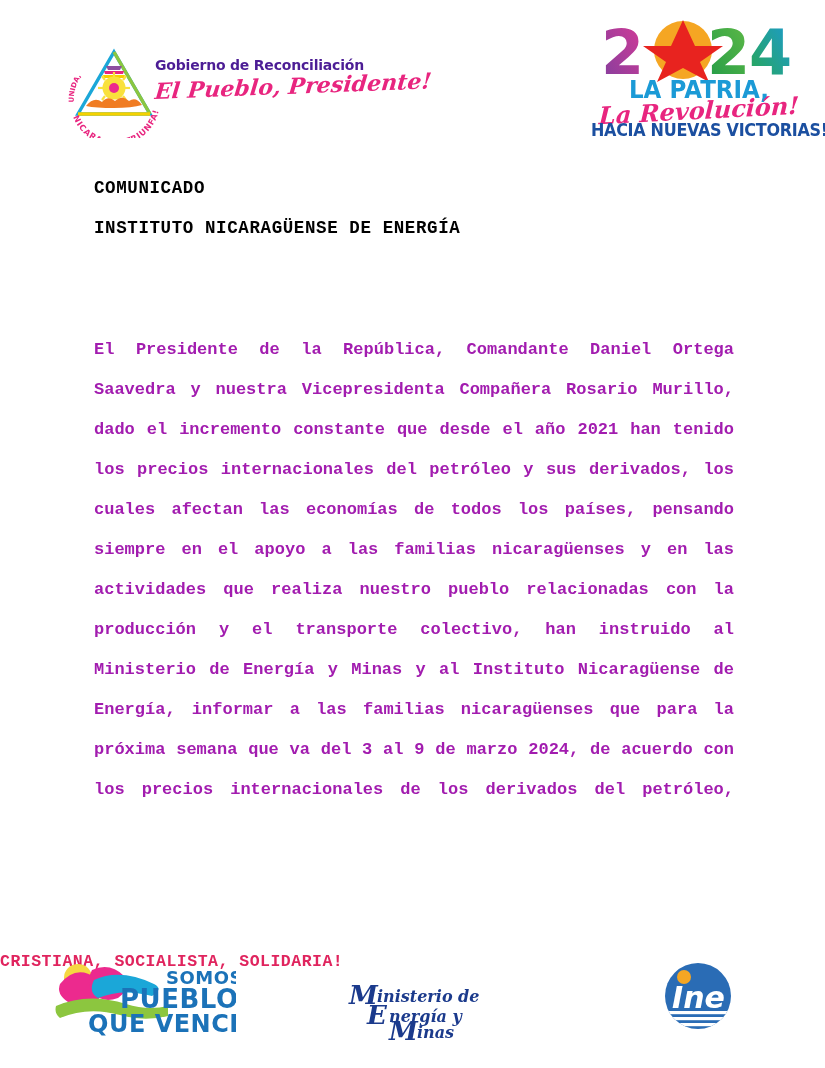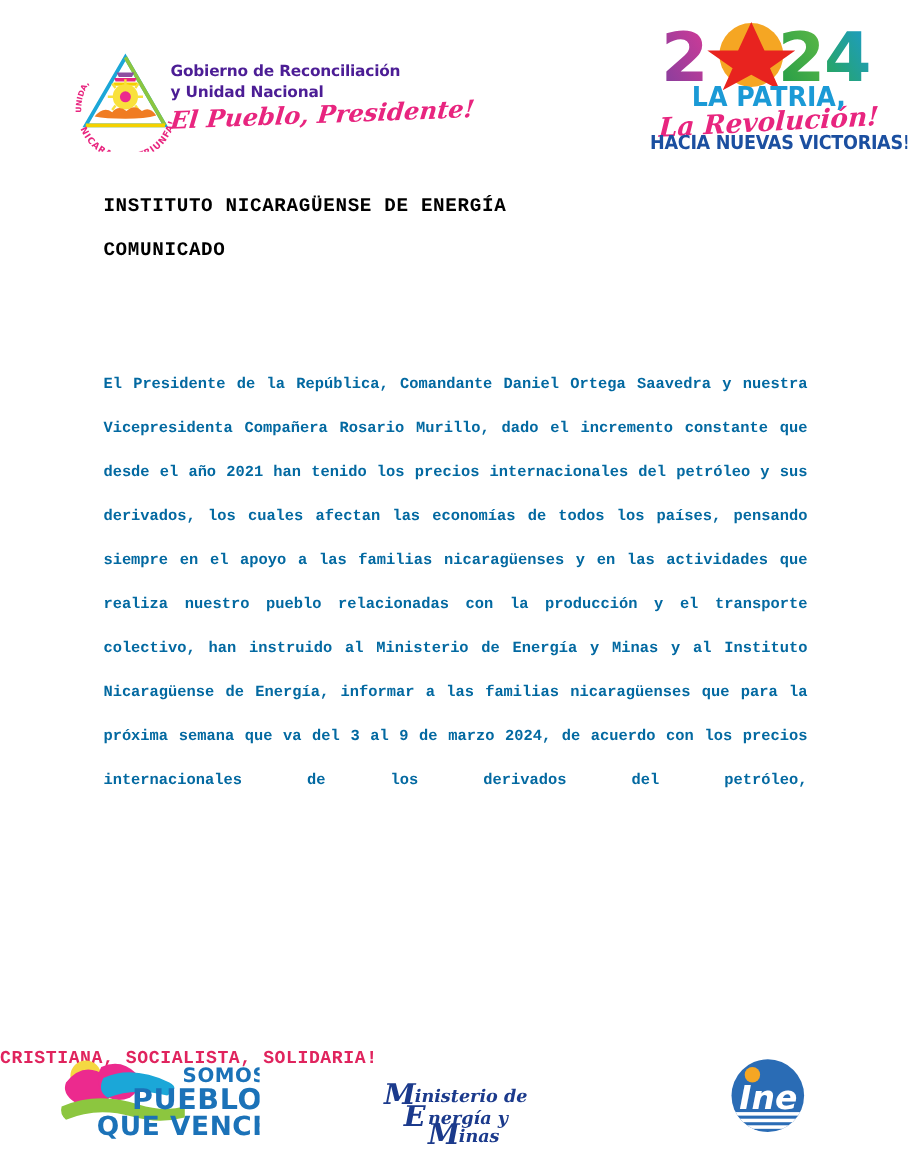--- a/index.html
+++ b/index.html
@@ -131,25 +131,25 @@
   .doc-body {
     position: absolute;
     left: 94px;
     top: 330px;
     width: 640px;
   }
   .doc-body p {
     margin: 0;
     font-family: "Liberation Mono", "DejaVu Sans Mono", monospace;
     font-weight: bold;
-    font-size: 14px;
+    font-size: 17px;
     line-height: 40px;
     text-align: justify;
     text-align-last: justify;
-    color: #0369a1;
+    color: #a21caf;
     word-spacing: 0px;
   }
 
   
   .footer {
     position: absolute;
     left: 0;
     bottom: 0;
     width: 825px;
     height: 128px;
@@ -237,21 +237,20 @@
           <textPath href="#arcTop" startOffset="4%">UNIDA,</textPath>
         </text>
         <text font-family="DejaVu Sans, sans-serif" font-size="8.2" font-weight="bold" fill="#e8257f" letter-spacing="0.8">
           <textPath href="#arcBot" startOffset="6%">NICARAGUA TRIUNFA!</textPath>
         </text>
       </svg>
     </div>
 
     <div class="gov-wordmark">
       <div class="gov-line">Gobierno de Reconciliación</div>
-      <div class="gov-line">y Unidad Nacional</div>
       <div class="gov-slogan">El Pueblo, Presidente!</div>
     </div>
 
     <div class="logo2024">
       <div class="digits">
         <svg width="200" height="62" viewBox="0 0 200 62" xmlns="http://www.w3.org/2000/svg">
           <defs>
             <linearGradient id="g2a" x1="0" y1="1" x2="1" y2="0">
               <stop offset="0%" stop-color="#7e3f9e"></stop>
                 <stop offset="100%" stop-color="#d93a96"></stop>
@@ -273,22 +272,22 @@
           <polygon points="84,0 96,26 124,26 101,42 110,62 84,48 58,62 67,42 44,26 72,26" fill="#e8231f"></polygon>
         </svg>
       </div>
       <div class="lp-line lp-patria">LA PATRIA,</div>
       <div class="lp-line lp-revolucion">La Revolución!</div>
       <div class="lp-line lp-hacia">HACIA NUEVAS VICTORIAS!</div>
     </div>
   </div>
 
   <div class="doc-head">
+    <div class="hl">COMUNICADO</div>
     <div class="hl">INSTITUTO NICARAGÜENSE DE ENERGÍA</div>
-    <div class="hl">COMUNICADO</div>
   </div>
 
   <div class="doc-body">
     <p>El Presidente de la República, Comandante Daniel Ortega Saavedra y nuestra Vicepresidenta Compañera Rosario Murillo, dado el incremento constante que desde el año 2021 han tenido los precios internacionales del petróleo y sus derivados, los cuales afectan las economías de todos los países, pensando siempre en el apoyo a las familias nicaragüenses y en las actividades que realiza nuestro pueblo relacionadas con la producción y el transporte colectivo, han instruido al Ministerio de Energía y Minas y al Instituto Nicaragüense de Energía, informar a las familias nicaragüenses que para la próxima semana que va del 3 al 9 de marzo 2024, de acuerdo con los precios internacionales de los derivados del petróleo,</p>
   </div>
 
   <div class="footer">
 
     <div class="footer-slogan">CRISTIANA, SOCIALISTA, SOLIDARIA!</div>
 

